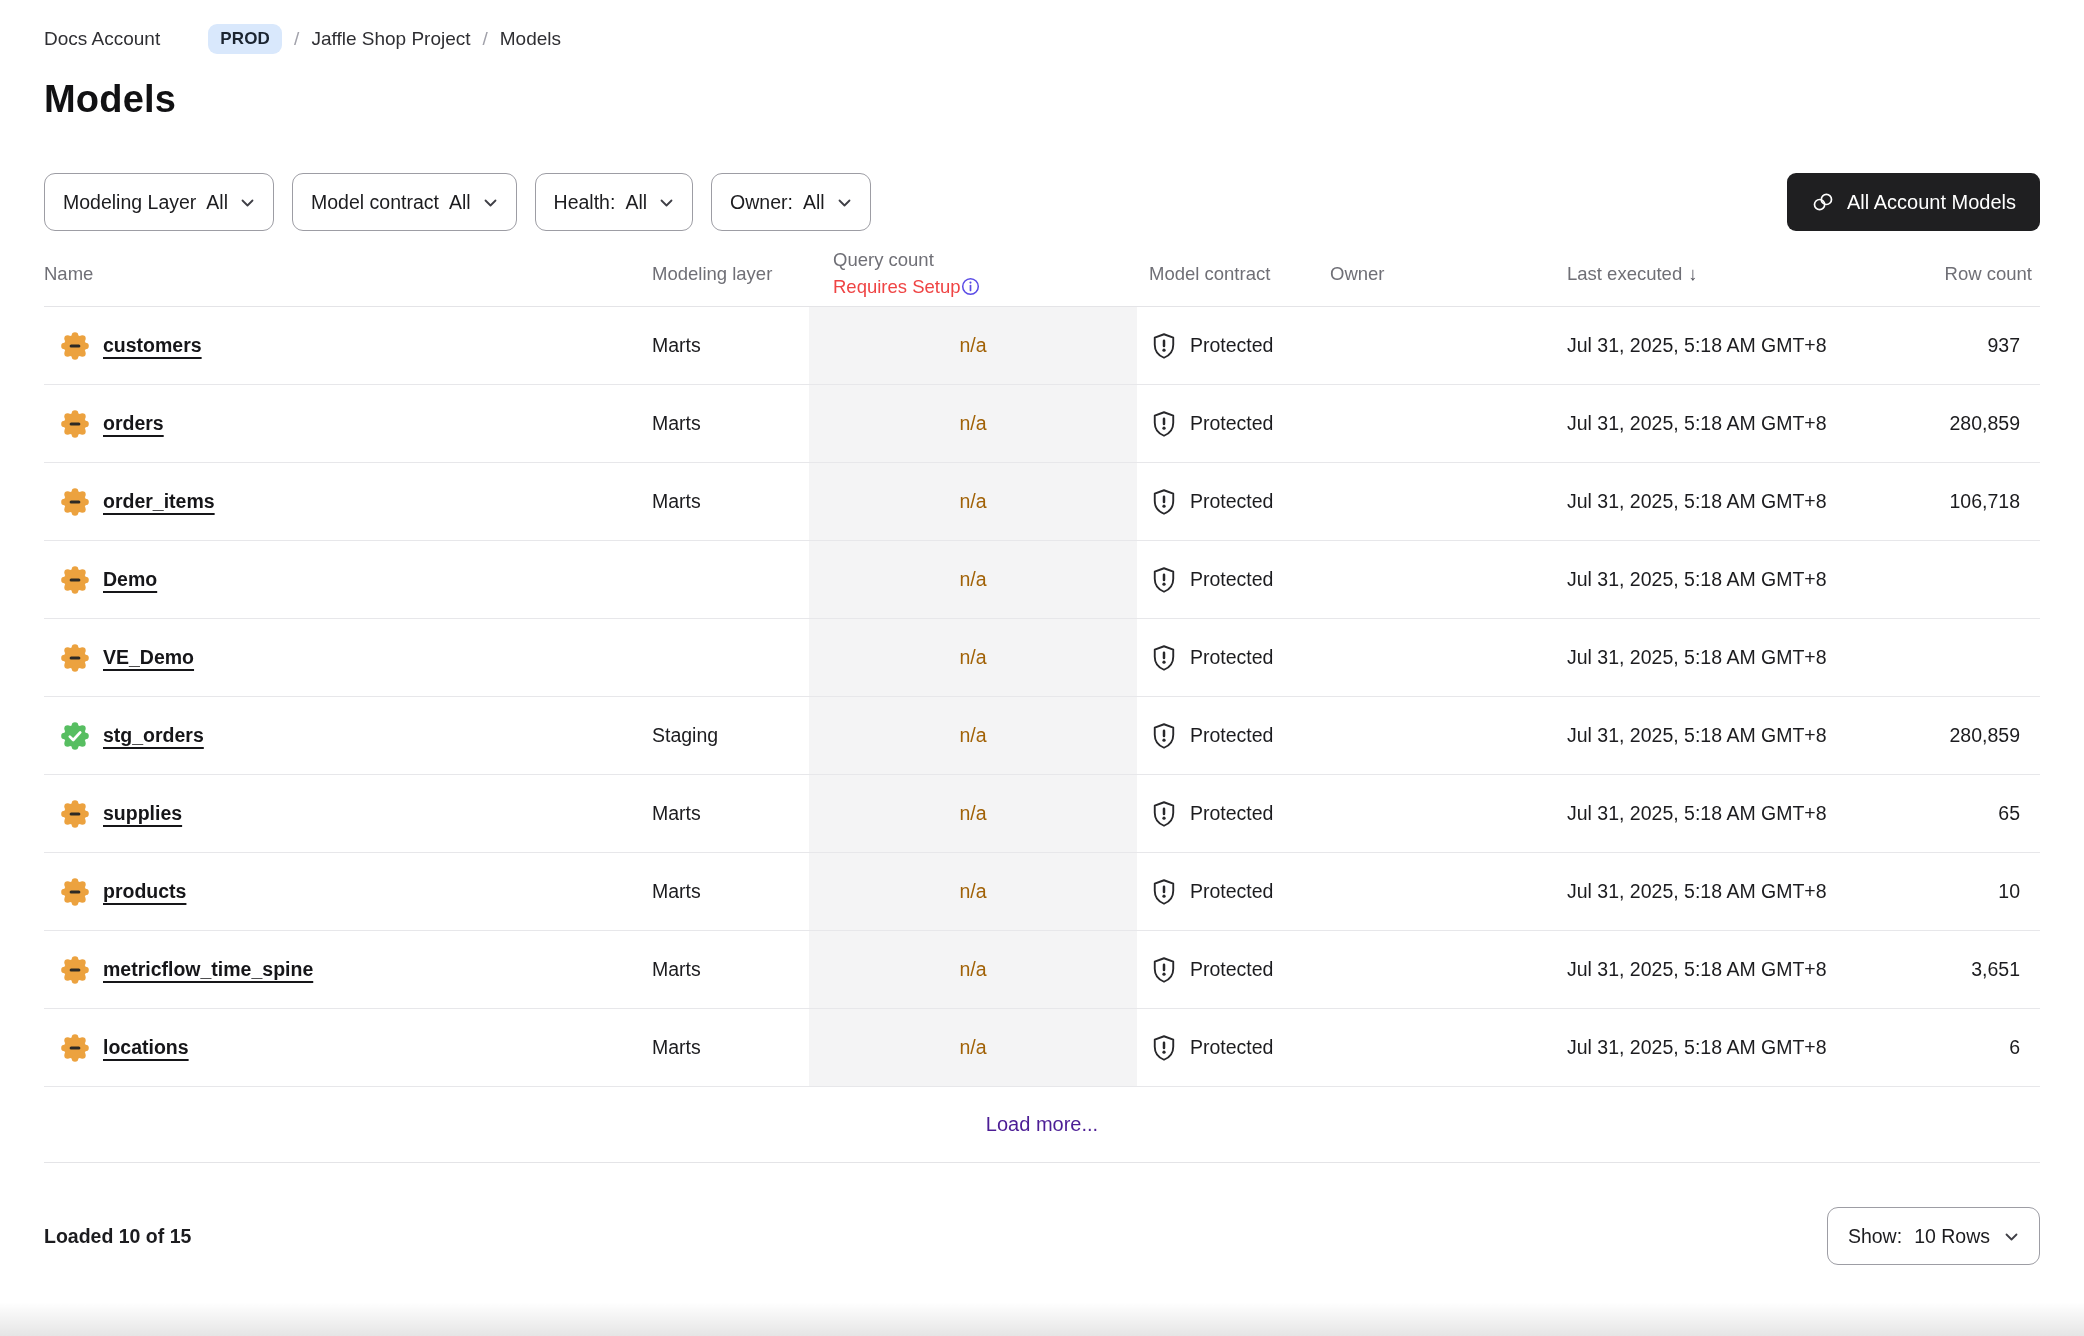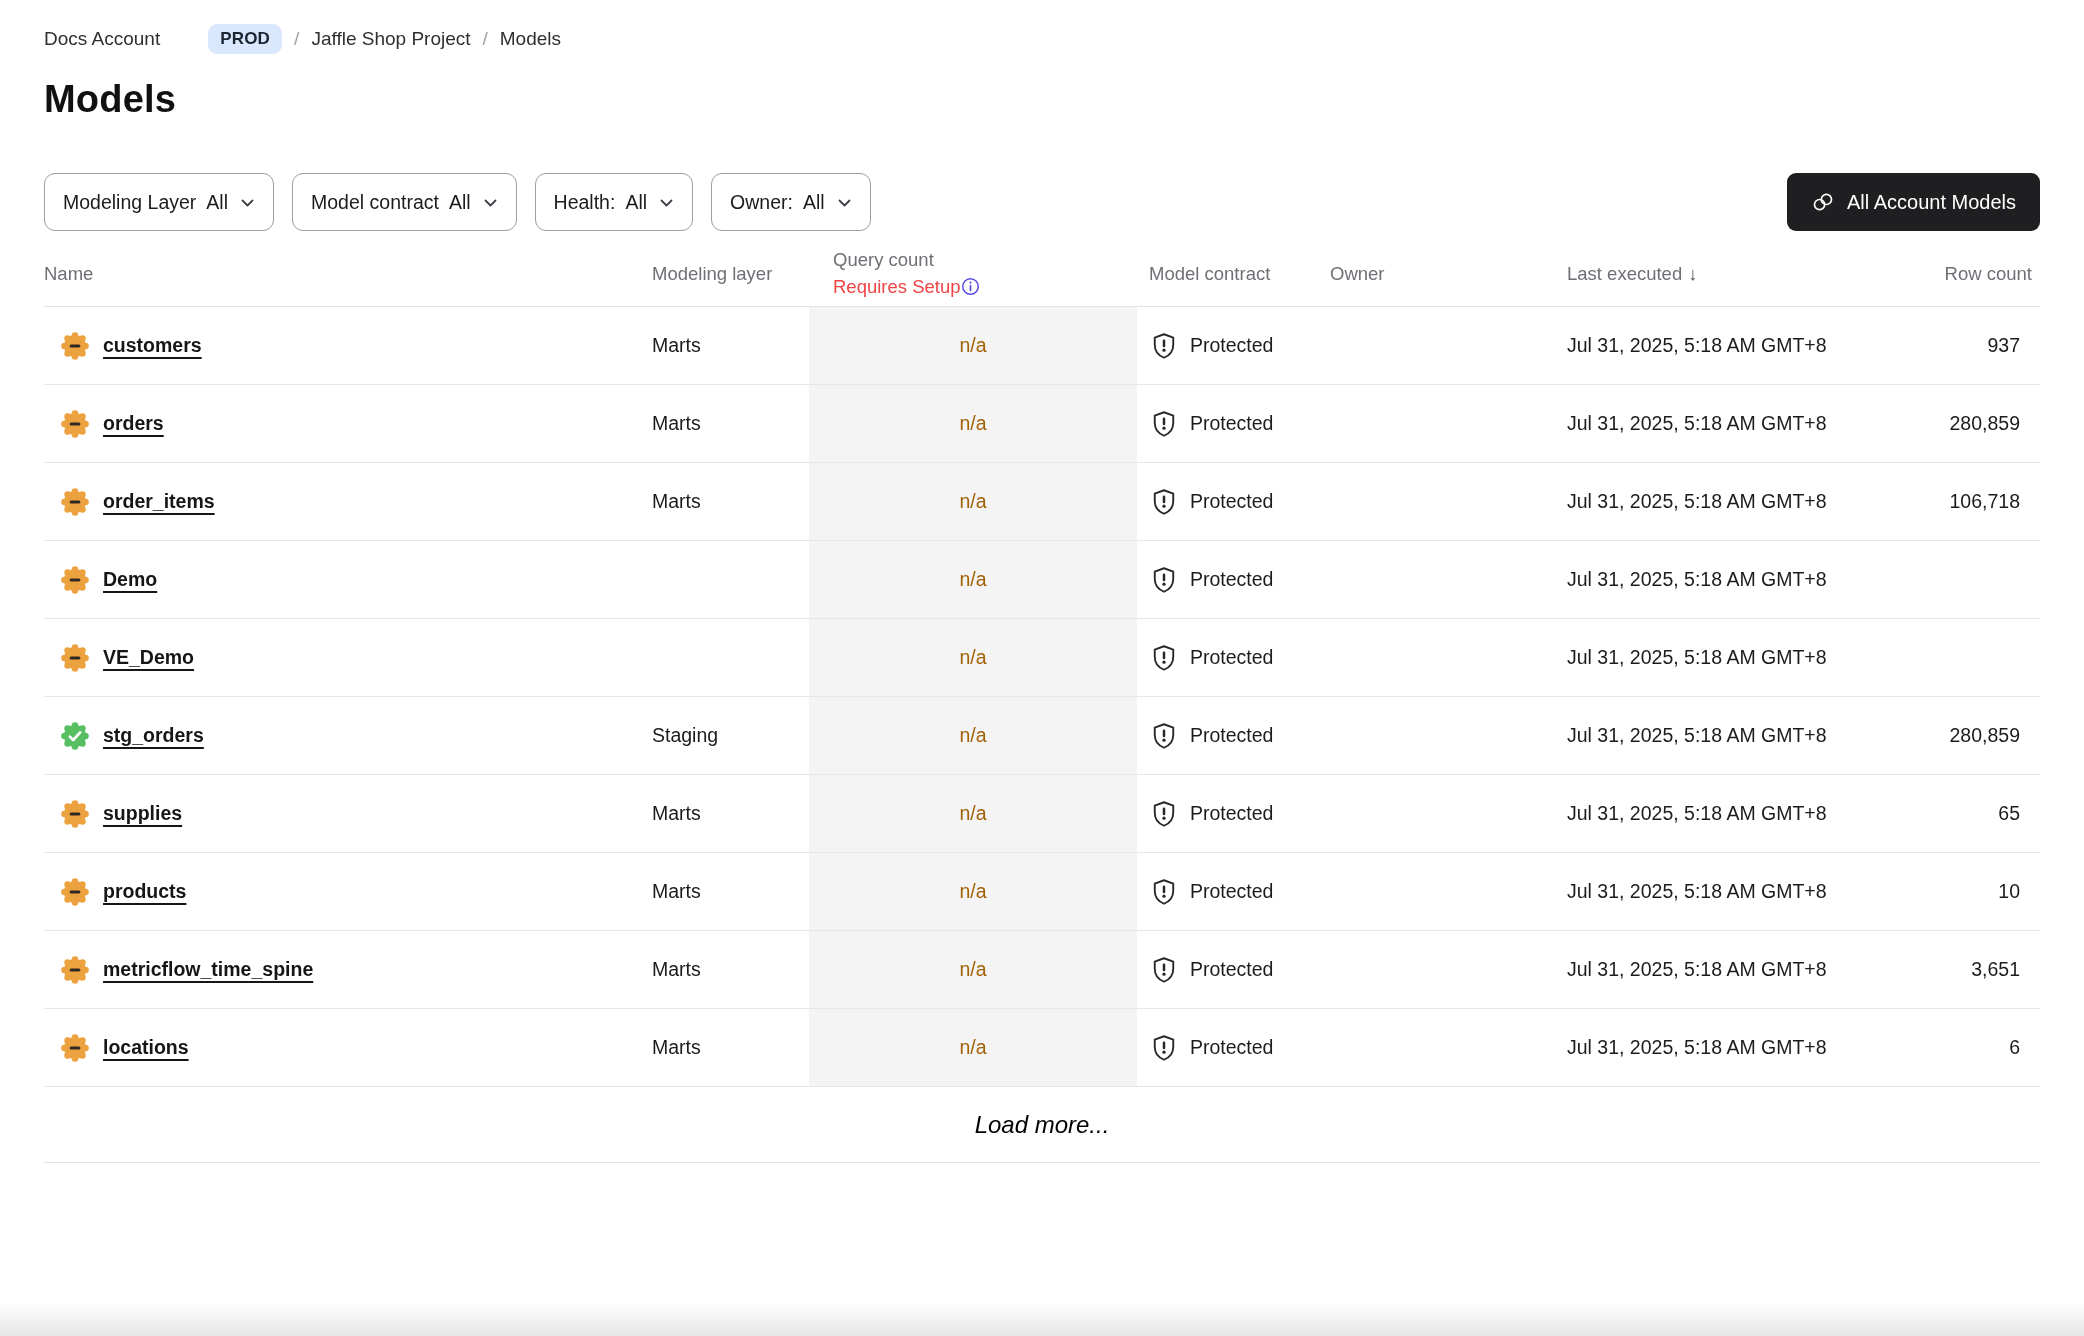--- a/index.html
+++ b/index.html
@@ -51,21 +51,21 @@
                 background:#f4f4f5; color:#a16207; }
   .cell-contract { display:flex; align-items:center; gap:11px; padding-left:12px; }
   .cell-count { text-align:right; padding-right:20px; }
 
   .health-icon { width:30px; height:30px; flex:0 0 30px; display:inline-flex; }
   .health-icon svg.check-variant { display:none; }
   .health-icon.success svg.check-variant { display:block; }
 
   .load-more-row { height:76px; display:flex; align-items:center; justify-content:center;
                    border-bottom:1px solid #e4e4e7; }
-  .load-more { font-size:24px; font-weight:500; color:#000000; cursor:pointer;font-style:italic; }
+  .load-more { font-size:20px; font-weight:500; color:#4c1d95; cursor:pointer; }
 
   
   .footer { margin-top:0; height:140px; display:flex; align-items:center; justify-content:space-between;
             padding-top:6px; }
   .loaded-text { font-size:19.5px; font-weight:600; color:#1c1c1f; }
   .show-btn { display:flex; align-items:center; gap:12px; height:58px; padding:0 20px;
               border:1.5px solid #9d9da4; border-radius:11px; background:#fff; font-size:19.5px;
               font-weight:500; color:#1c1c1f; cursor:pointer; }
 
   .bottom-fade { position:absolute; left:0; right:0; bottom:0; height:34px; pointer-events:none;
@@ -542,16 +542,28 @@
     <div>Jul 31, 2025, 5:18 AM GMT+8</div>
     <div class="cell-count">6</div>
   </div>
 </div>
 
     <div class="load-more-row">
       <span class="load-more">Load more...</span>
     </div>
   </div>
 
+  <div class="footer">
+    <span class="loaded-text">Loaded 10 of 15</span>
+    <button class="show-btn">
+      <span>Show:</span>
+      <span>10 Rows</span>
+      <span class="chev">
+        <svg width="15" height="13" viewBox="0 0 14 13">
+            <polyline points="2,4.5 7,9.5 12,4.5" fill="none" stroke="#3f3f46" stroke-width="1.8" stroke-linecap="round" stroke-linejoin="round"></polyline>
+          </svg>
+      </span>
+    </button>
+  </div>
 
 </div>
 
 <div class="bottom-fade"></div>
 
 </body></html>

